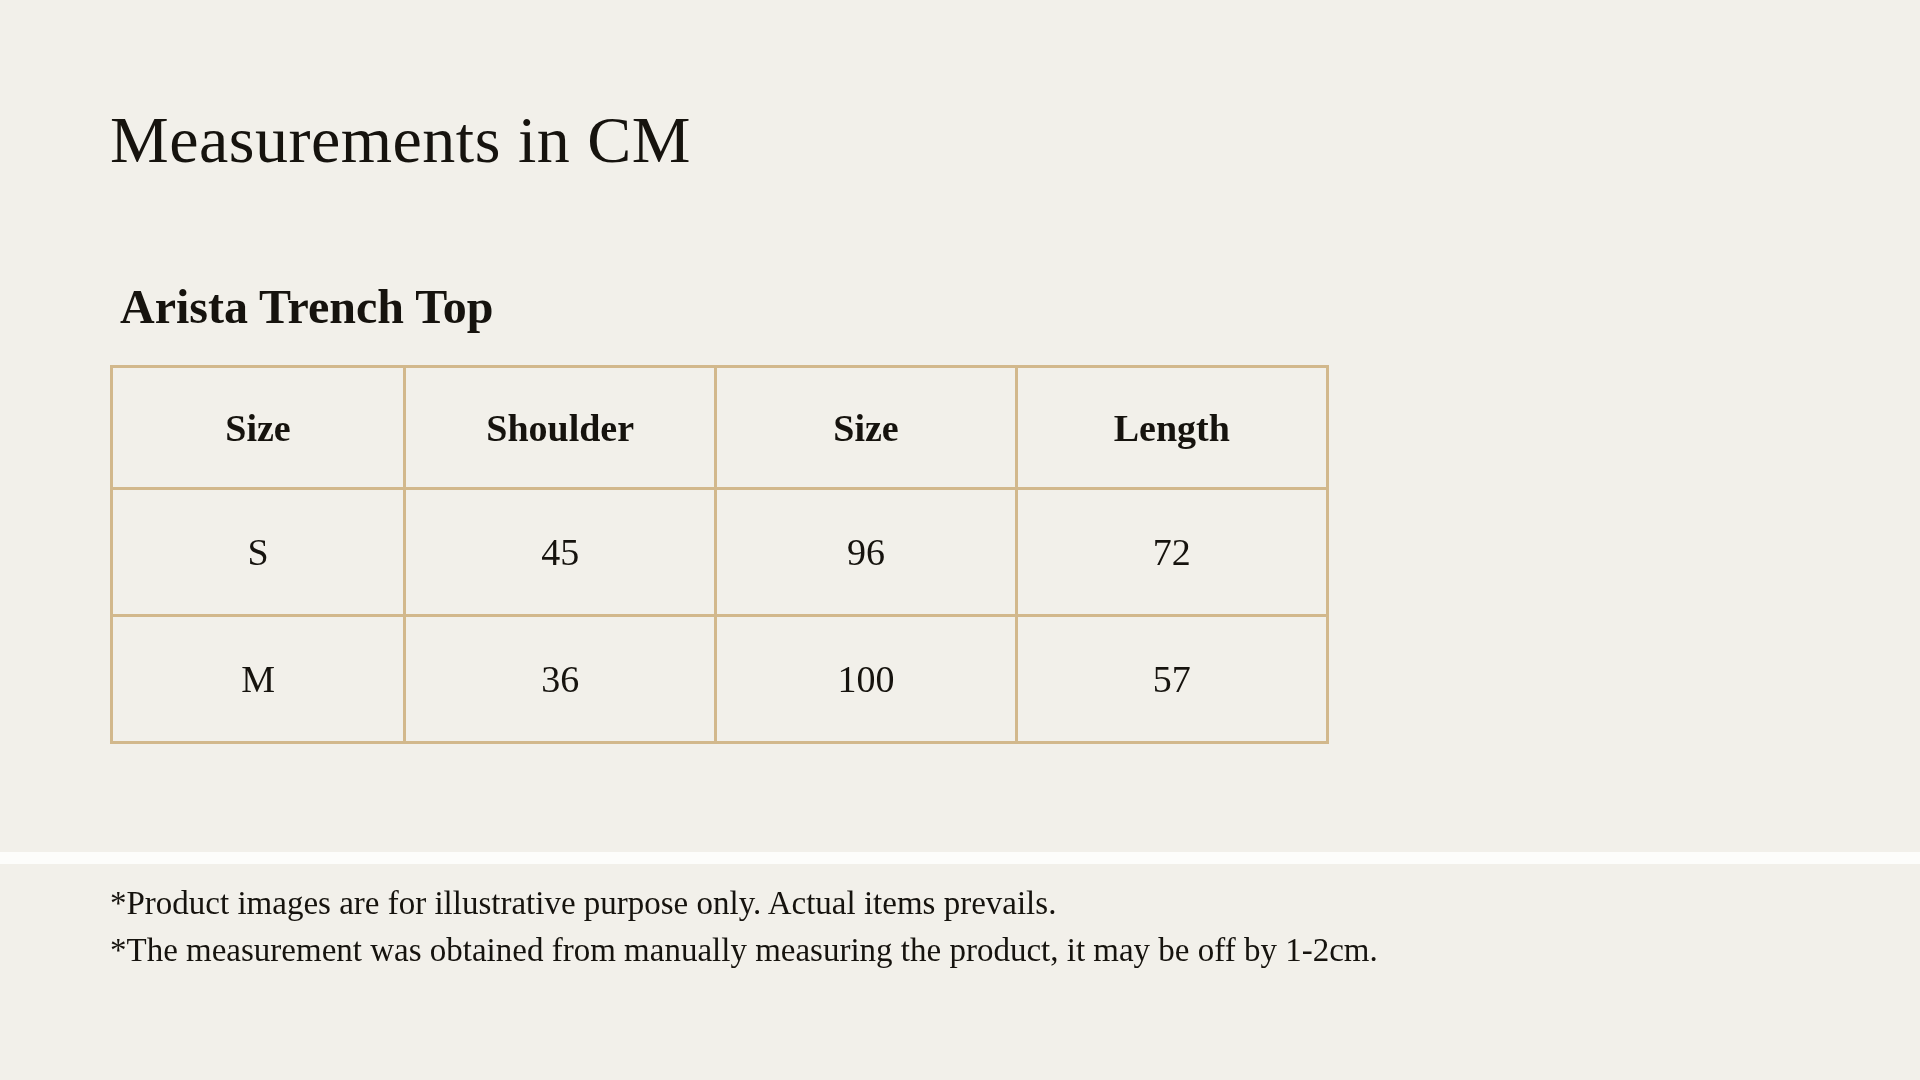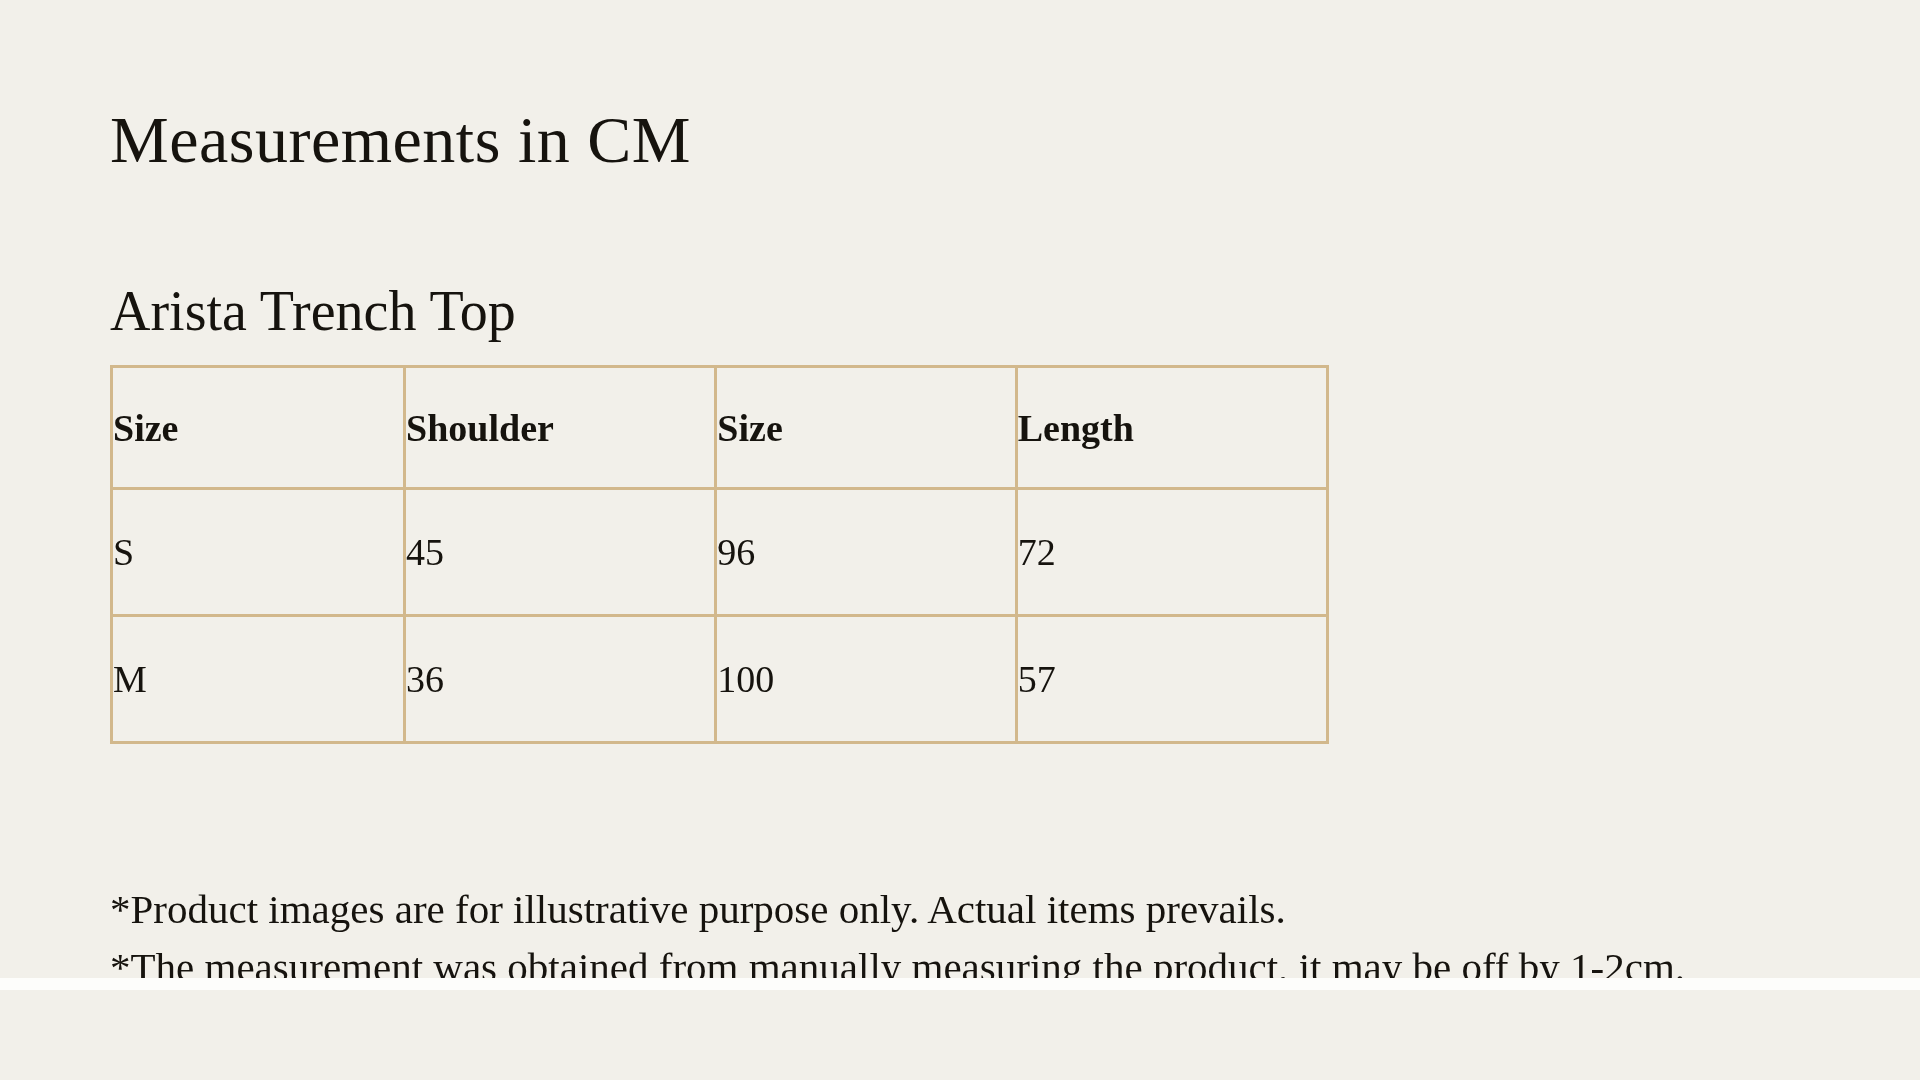--- a/index.html
+++ b/index.html
@@ -12,56 +12,56 @@
   html, body { width: 1920px; height: 1080px; }
   body {
     font-family: "Liberation Serif", "DejaVu Serif", serif;
     background: var(--page_bg);
     color: var(--text);
     overflow: hidden;
   }
   .page {
     position: relative;
     width: 1920px;
-    height: 990px;
+    height: 864px;
     background: var(--page_bg);
   }
   .title {
     position: absolute;
     left: 110px;
     top: 100px;
     font-size: 66px;
     font-weight: 400;
     letter-spacing: 0.5px;
     line-height: 1.2;
   }
   .product-name {
     position: absolute;
-    left: 110px;
+    left: 120px;
     top: 278px;
-    font-size: 56px;
-    font-weight: 400;
+    font-size: 48px;
+    font-weight: 700;
     line-height: 1.2;
   }
   table.measurements {
     position: absolute;
     left: 110px;
     top: 365px;
     width: 1219px;
     border-collapse: collapse;
     table-layout: fixed;
   }
   table.measurements col.c1 { width: 24.1%; }
   table.measurements col.c2 { width: 25.6%; }
   table.measurements col.c3 { width: 24.7%; }
   table.measurements col.c4 { width: 25.6%; }
   table.measurements th,
   table.measurements td {
     border: 3px solid var(--table_border);
-    text-align: left;
+    text-align: center;
     vertical-align: middle;
     font-size: 38px;
   }
   table.measurements th {
     height: 122px;
     font-weight: 700;
   }
   table.measurements td {
     height: 127px;
     font-weight: 400;
@@ -72,21 +72,21 @@
     top: 796px;
     width: 1680px;
     font-size: 35px;
     line-height: 1.3;
   }
   .footnotes {
     position: absolute;
     left: 110px;
     top: 880px;
     width: 1760px;
-    font-size: 41px;
+    font-size: 33px;
     line-height: 1.42;
   }
   .footer-strip {
     position: absolute;
     left: 0;
     bottom: 0;
     width: 1920px;
     height: 12px;
     background: var(--footer_strip);
   }

